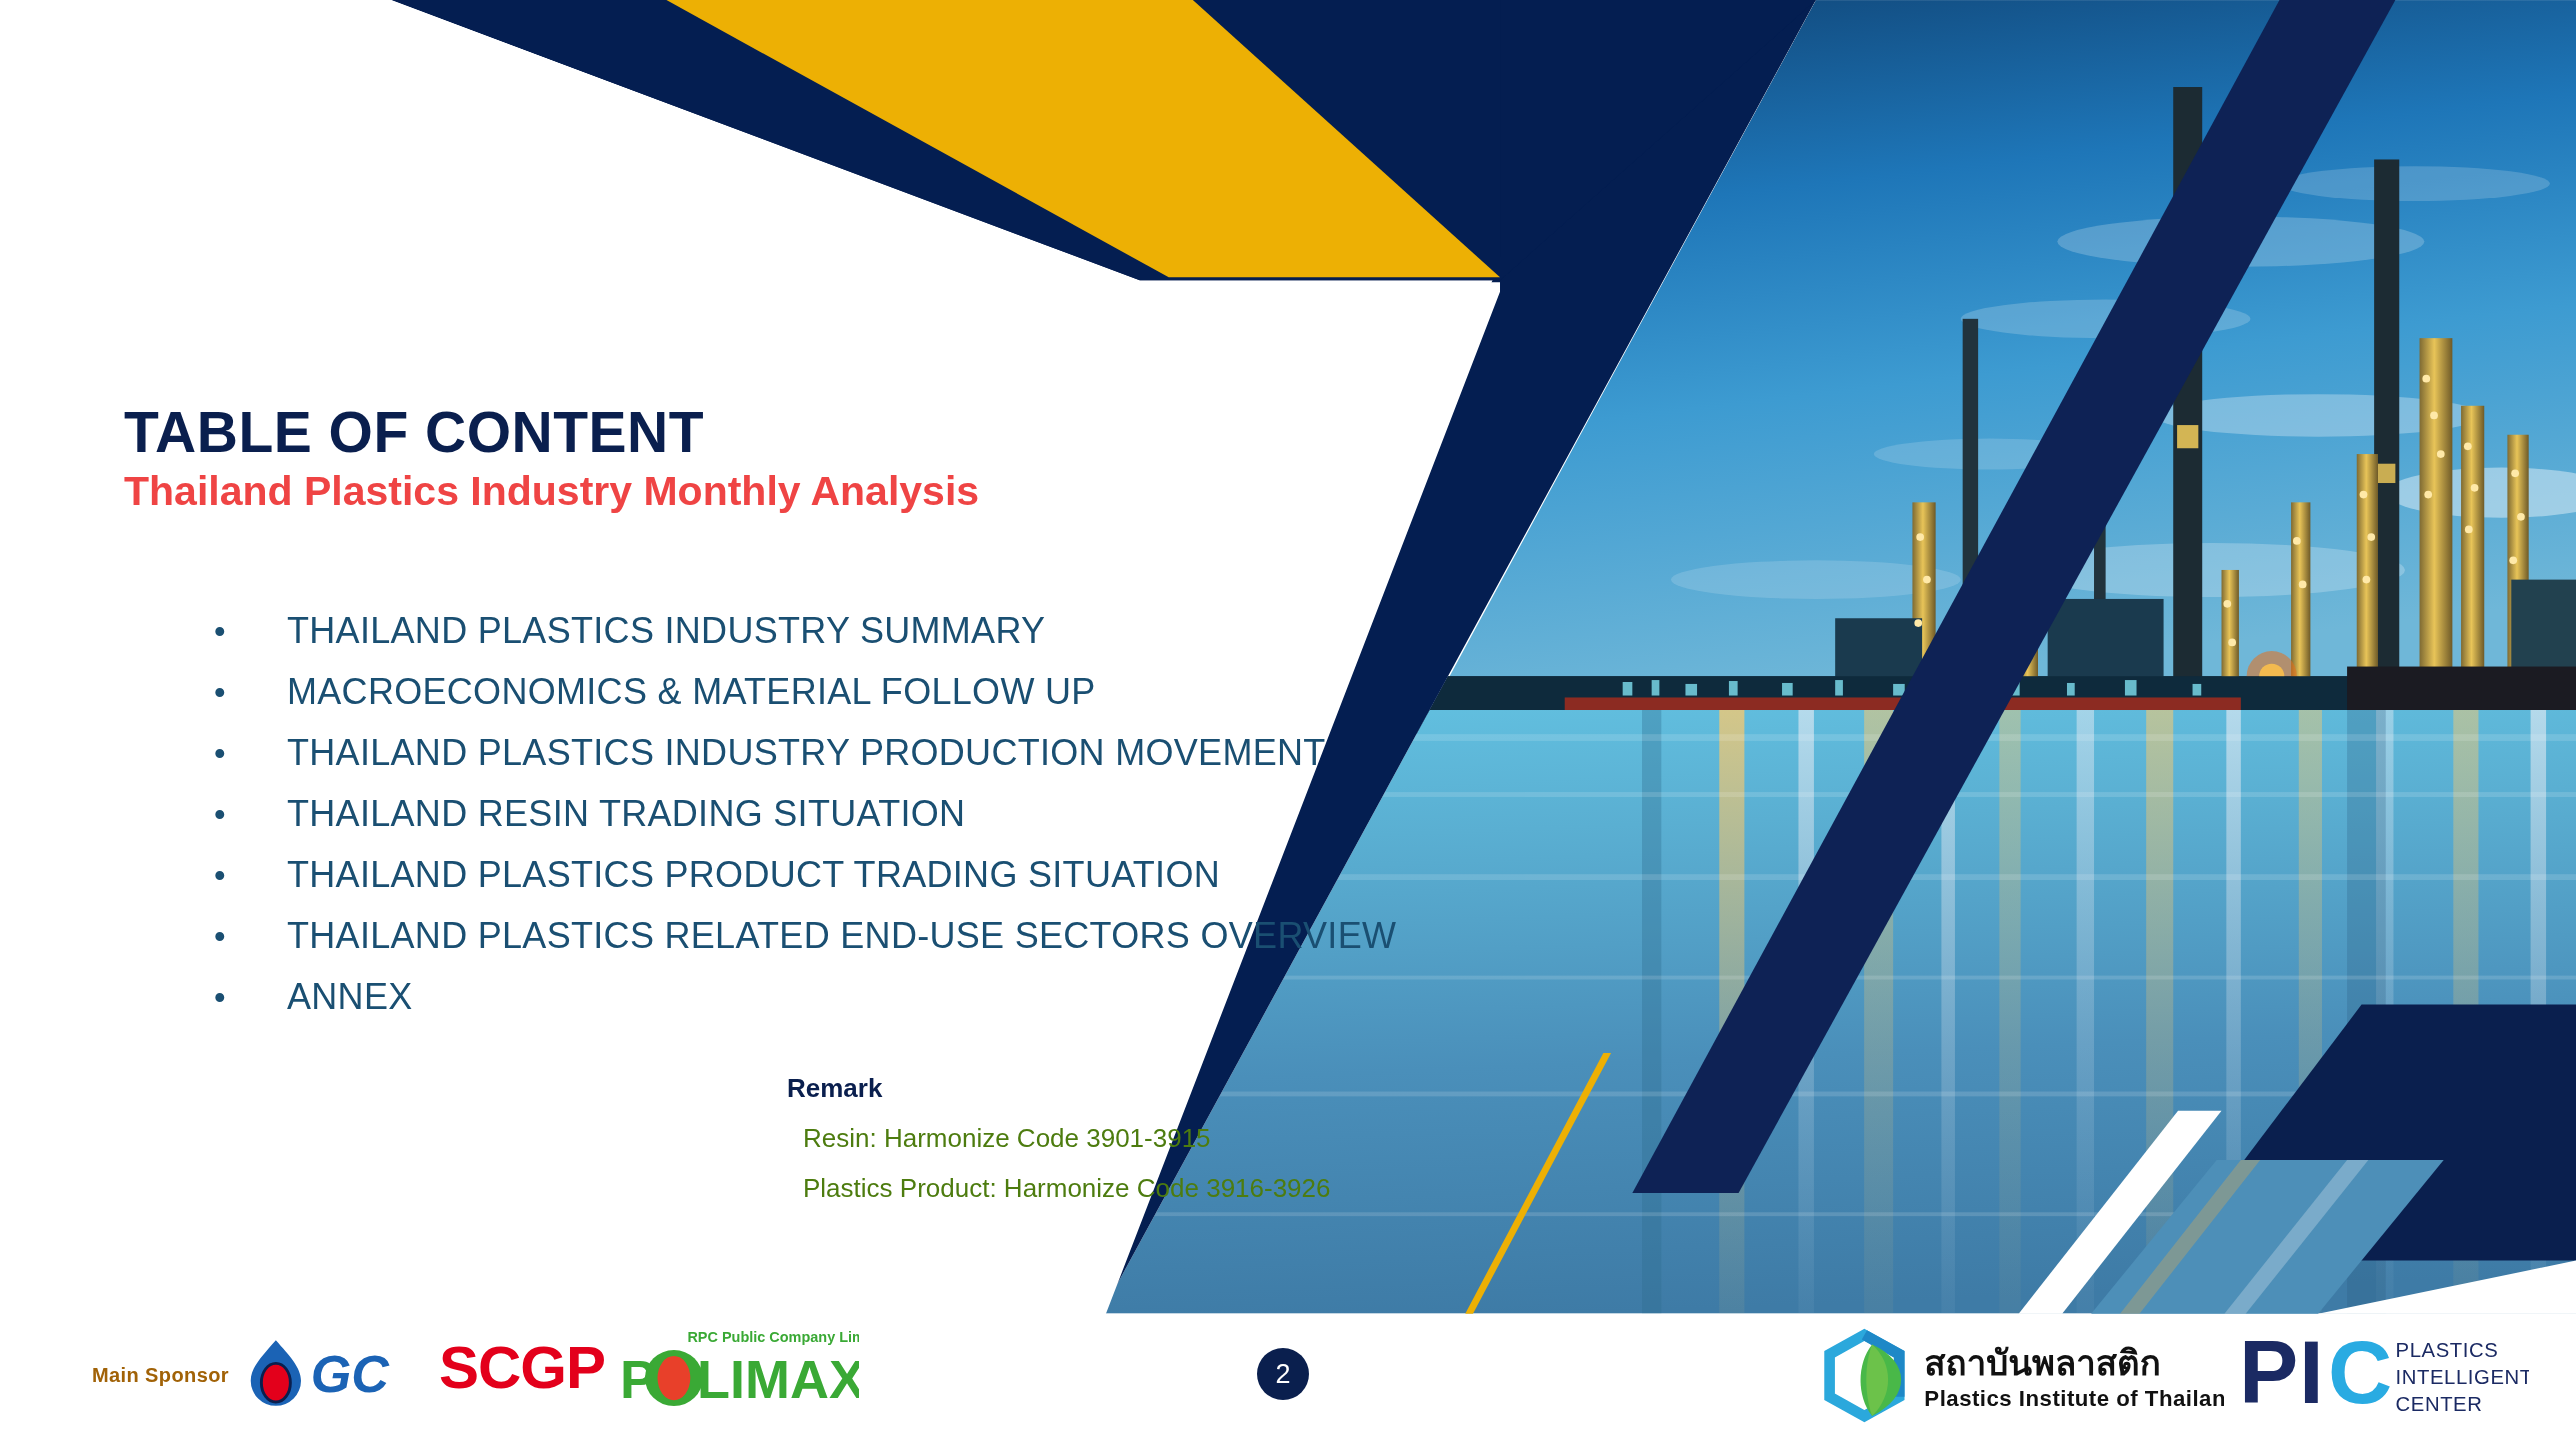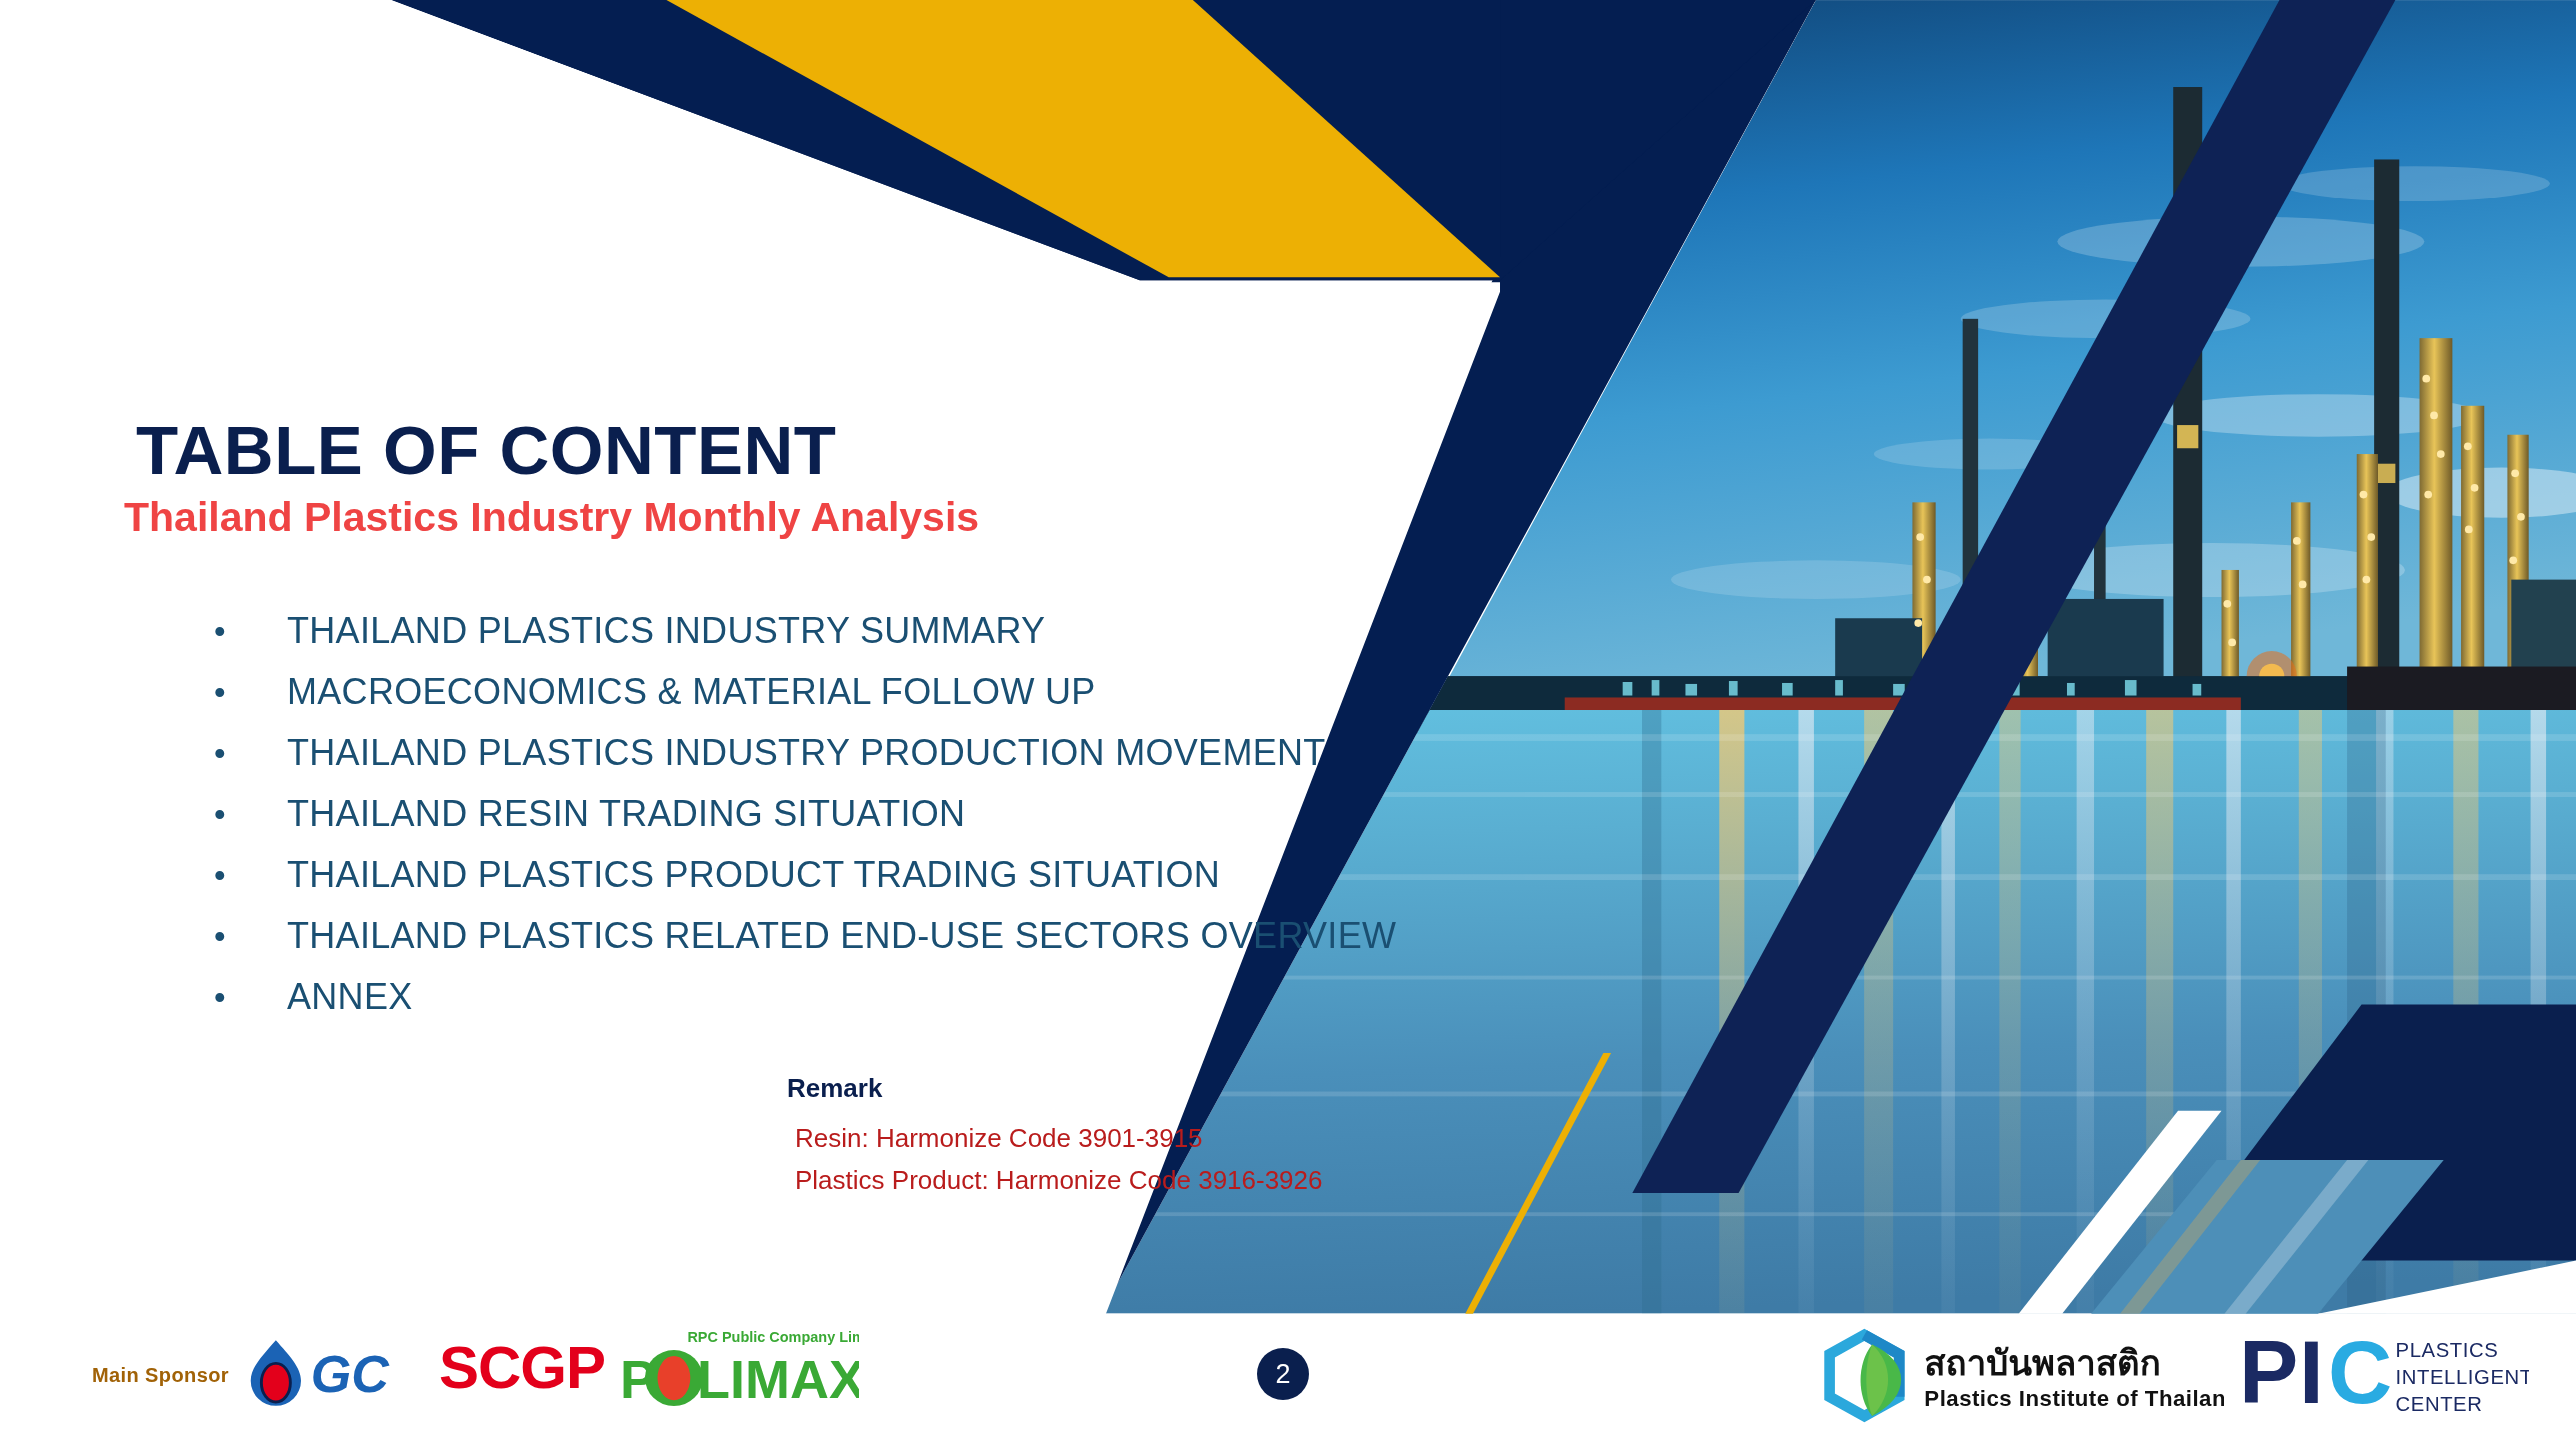--- a/index.html
+++ b/index.html
@@ -27,22 +27,22 @@
   .art svg { display: block; width: 2576px; height: 1449px; }
 
   
   .title-block {
     position: absolute;
     left: 124px;
     top: 404px;
     z-index: 5;
   }
   .main-title {
-    margin: 12px;
-    font-size: 69px;
+    margin: 0;
+    font-size: 57px;
     line-height: 1.0;
     font-weight: bold;
     letter-spacing: 0.5px;
     color: #0A1F4E;
     font-family: "Liberation Sans", sans-serif;
     white-space: nowrap;
   }
   .sub-title {
     margin: 9.7px 0 0 0;
     font-size: 41px;
@@ -94,23 +94,23 @@
     z-index: 5;
   }
   .remark-title {
     margin: 0 0 21px 0;
     font-size: 26px;
     font-weight: bold;
     color: #0A1F4E;
     line-height: 1;
   }
   .remark-line {
-    margin: 8px;
+    margin: 16px;
     font-size: 26px;
-    color: #b91c1c;
+    color: #4d7c0f;
     line-height: 1.3;
     white-space: nowrap;
   }
 
   .main-sponsor-label {
     position: absolute;
     left: 92px;
     top: 1364px;
     font-size: 20px;
     font-weight: bold;

